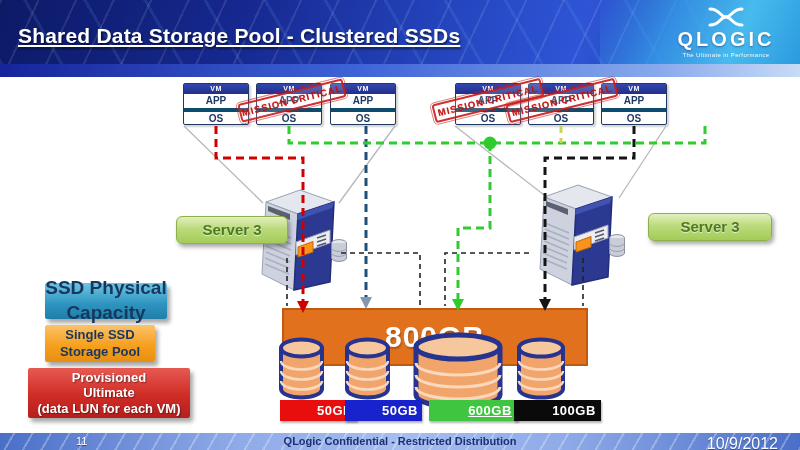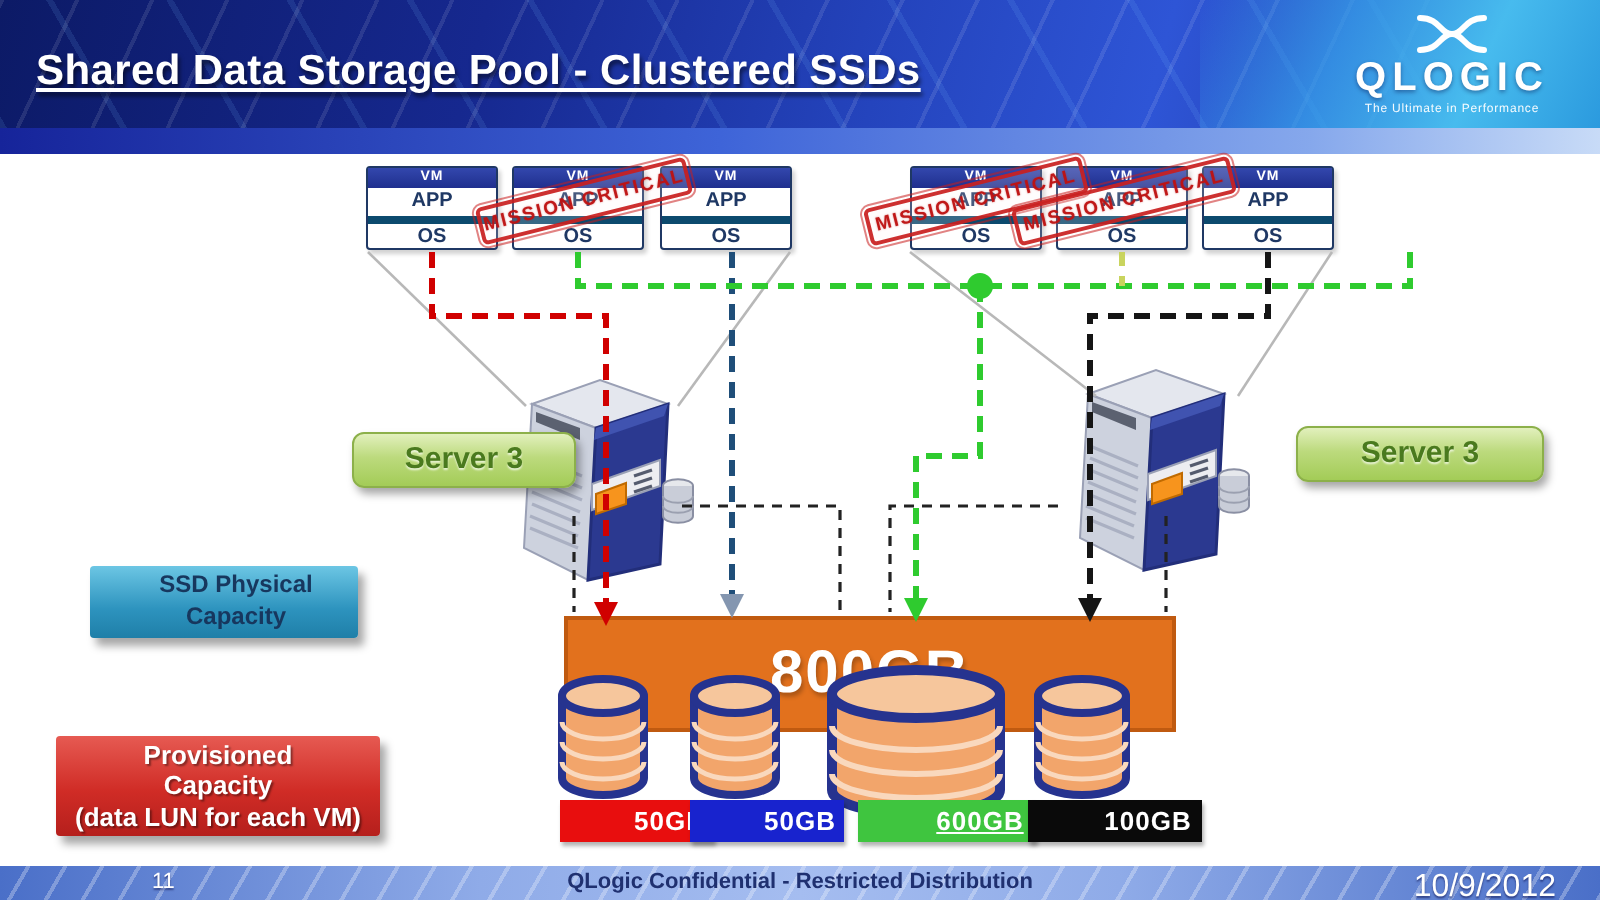--- a/index.html
+++ b/index.html
@@ -42,21 +42,21 @@
   .server{position:absolute;width:112px;height:112px;}
   .srv-label{position:absolute;height:26px;border-radius:6px;border:1px solid #8cb04a;
       background:linear-gradient(180deg,#e2f0bd 0%,#bcda7d 45%,#a3cc57 100%);
       box-shadow:2px 3px 4px rgba(0,0,0,0.35);color:#4a7a1e;font-size:15px;font-weight:bold;
       text-align:center;line-height:26px;text-shadow:0 1px 1px rgba(255,255,255,0.7);}
 
   
   .legend{position:absolute;border-radius:2px;font-weight:bold;text-align:center;
       white-space:pre-line;box-shadow:3px 4px 4px rgba(0,0,0,0.35);display:flex;
       align-items:center;justify-content:center;}
-  .legend-blue{background:linear-gradient(180deg,#6cc6e4,#2d93be 60%,#1f7fa8);color:#17375e;font-size:12px;line-height:1.3;padding-left:12px;}
+  .legend-blue{background:linear-gradient(180deg,#6cc6e4,#2d93be 60%,#1f7fa8);color:#17375e;font-size:19px;line-height:1.3;}
   .legend-orange{background:linear-gradient(180deg,#fbc26a,#f6a01f 55%,#e88e10);color:#17375e;font-size:13px;line-height:1.3;}
   .legend-red{background:linear-gradient(180deg,#e65a52,#d02c26 55%,#b51f1c);color:#ffffff;font-size:13px;line-height:1.2;
       text-shadow:1px 1px 1px rgba(0,0,0,0.4);}
 
   
   .pool{position:absolute;left:282px;top:308px;width:306px;height:58px;background:#e2711d;
       border:2px solid #c05a10;box-sizing:border-box;display:flex;align-items:center;justify-content:center;}
   .pool-cap{color:#ffffff;font-size:30px;font-weight:bold;letter-spacing:1px;text-shadow:1px 2px 2px rgba(0,0,0,0.25);}
 
   .disk{position:absolute;}
@@ -161,22 +161,24 @@
       <ellipse cx="99" cy="57" rx="7.5" ry="3.4" fill="#e6e8ec" stroke="#8a8fa3" stroke-width="1"></ellipse>
       <path d="M91.5,57 V72 a7.5,3.4 0 0 0 15 0 V57" fill="#c9cdd8" stroke="#8a8fa3" stroke-width="1"></path>
       <path d="M91.5,62 a7.5,3.4 0 0 0 15 0 M91.5,67 a7.5,3.4 0 0 0 15 0" stroke="#9ba0b0" stroke-width="1" fill="none"></path>
     </svg>
   </div>
   <div class="srv-label zmid" style="left:176px;top:216px;width:110px">Server 3</div>
   <div class="srv-label zmid" style="left:648px;top:213px;width:122px">Server 3</div>
 
   <div class="legend legend-blue" style="left:45px;top:283px;width:122px;height:36px">SSD Physical
 Capacity</div>
+  <div class="legend legend-orange" style="left:45px;top:325px;width:110px;height:37px">Single SSD
+Storage Pool</div>
   <div class="legend legend-red" style="left:28px;top:368px;width:162px;height:50px">Provisioned
-Capacity
+Ultimate
 (data LUN for each VM)</div>
 
   <div class="pool">
     <span class="pool-cap">800GB</span>
   </div>
 
   <div class="disk zhigh" style="left:278px;top:336px">
     <svg width="47" height="66" viewBox="0 0 47 66">
       <path d="M3 12 V53 a20.5 8.5 0 0 0 41 0 V12" fill="#f2a56b" stroke="#26338f" stroke-width="4" stroke-linejoin="round"></path>
       <path d="M3 25 a20.5 8.5 0 0 0 41 0 M3 35 a20.5 8.5 0 0 0 41 0 M3 45 a20.5 8.5 0 0 0 41 0" stroke="#f9d8bd" stroke-width="2.5" fill="none"></path>

